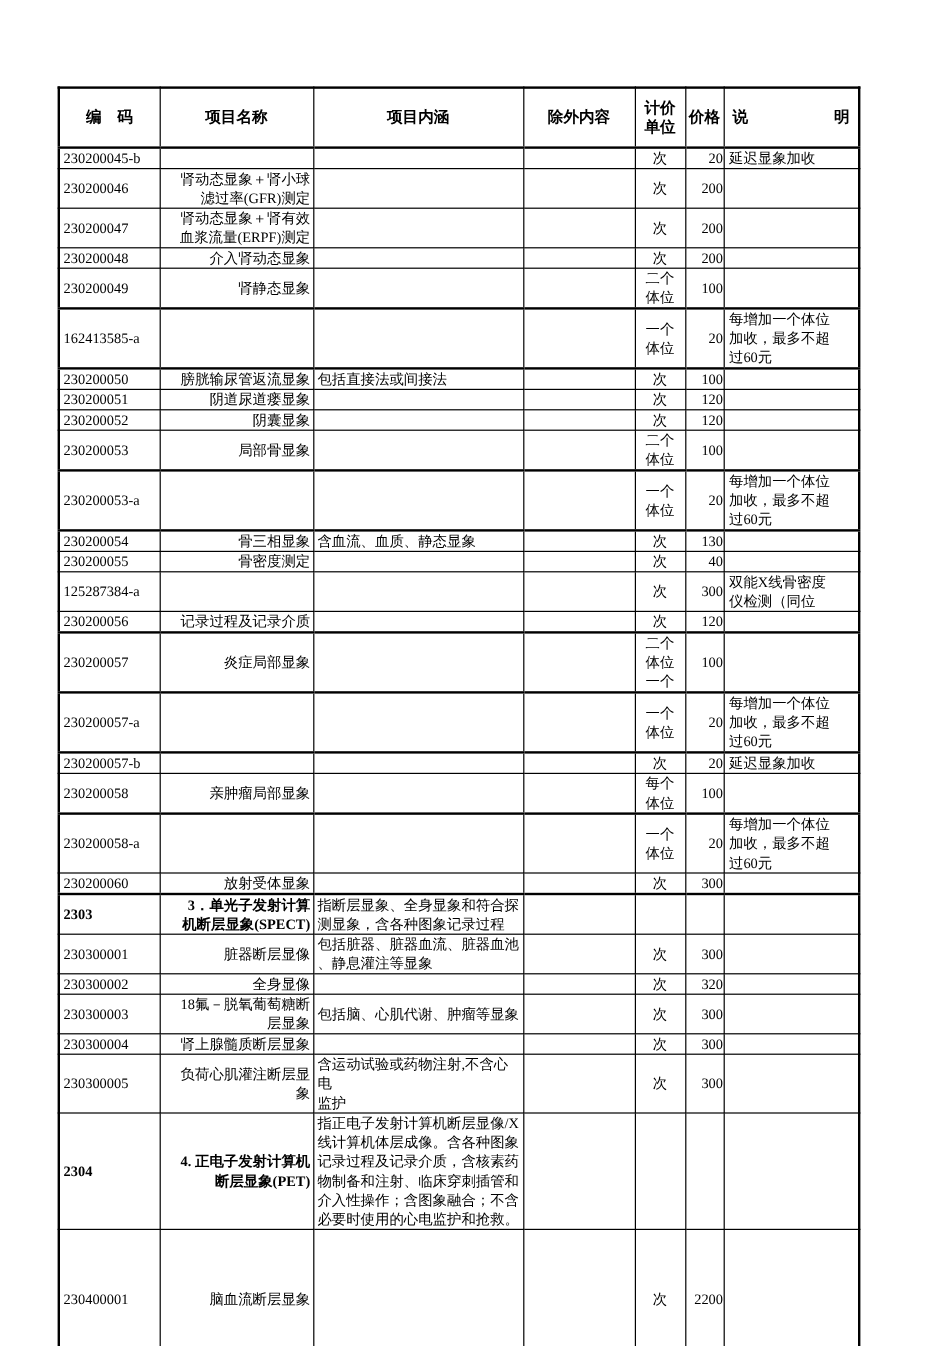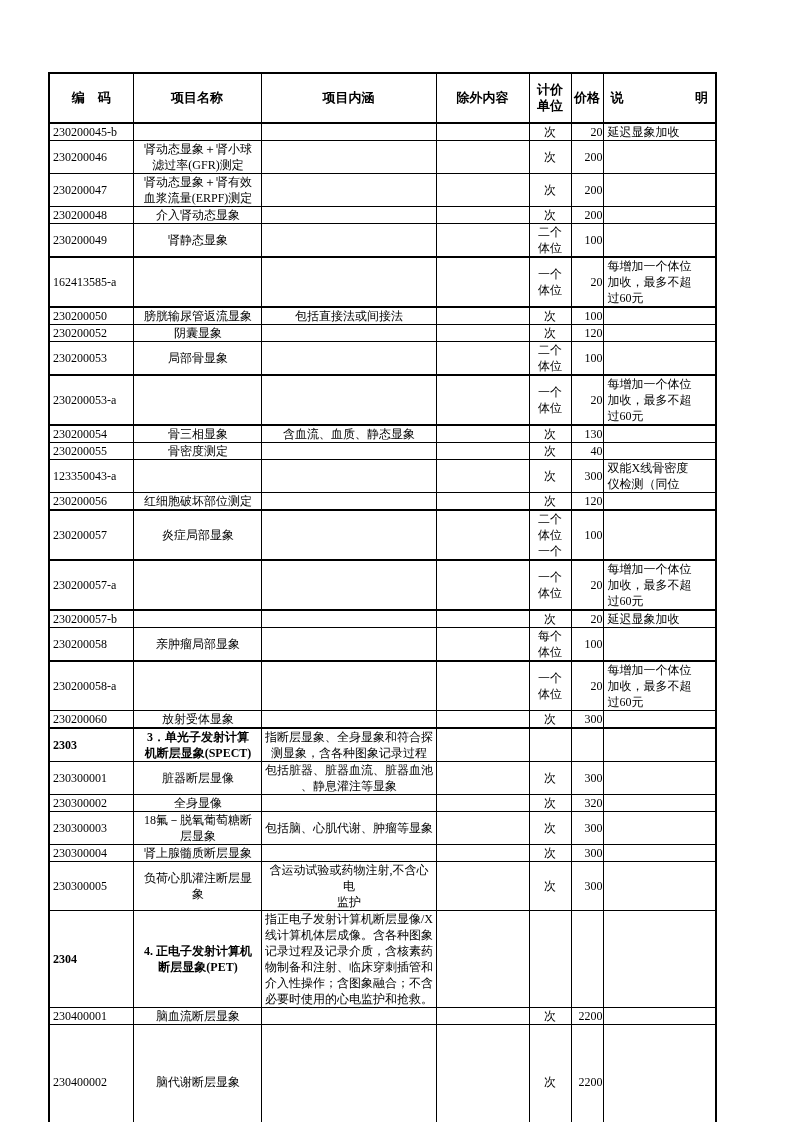--- a/index.html
+++ b/index.html
@@ -42,22 +42,22 @@
     white-space:pre-line;
   }
   thead th .spread{
     display:flex;
     justify-content:space-between;
     padding:0 5px;
   }
   tbody tr{height:16px;}
   tbody tr:nth-child(29){height:116px;}
   td.c-code{text-align:left;padding-left:3px;white-space:nowrap;}
-  td.c-name{white-space:pre-line;text-align:center;padding:0 2px 0 4px;}
-  td.c-cont{white-space:pre-line;text-align:center;padding:0 2px 0 3px;}
+  td.c-name{white-space:pre-line;text-align:right;padding:0 2px 0 4px;}
+  td.c-cont{white-space:pre-line;text-align:left;padding:0 2px 0 3px;}
   td.c-excl{}
   td.c-unit{text-align:center;white-space:pre-line;}
   td.c-price{text-align:right;}
   td.c-note{white-space:pre-line;text-align:left;padding:0 2px 0 4px;margin-left:31px;}
   tr.thick td{border-top-width:2px;}
   tr.bold td.c-code, tr.bold td.c-name{font-weight:bold;}
 </style>
 </head>
 <body>
 
@@ -153,20 +153,29 @@
         <tr class="thick">
           <td class="c-code">230200050</td>
           <td class="c-name">膀胱输尿管返流显象</td>
           <td class="c-cont">包括直接法或间接法</td>
           <td class="c-excl"></td>
           <td class="c-unit">次</td>
           <td class="c-price">100</td>
           <td class="c-note"></td>
         </tr>
         <tr>
+          <td class="c-code">230200051</td>
+          <td class="c-name">阴道尿道瘘显象</td>
+          <td class="c-cont"></td>
+          <td class="c-excl"></td>
+          <td class="c-unit">次</td>
+          <td class="c-price">120</td>
+          <td class="c-note"></td>
+        </tr>
+        <tr>
           <td class="c-code">230200052</td>
           <td class="c-name">阴囊显象</td>
           <td class="c-cont"></td>
           <td class="c-excl"></td>
           <td class="c-unit">次</td>
           <td class="c-price">120</td>
           <td class="c-note"></td>
         </tr>
         <tr>
           <td class="c-code">230200053</td>
@@ -202,32 +211,32 @@
         <tr>
           <td class="c-code">230200055</td>
           <td class="c-name">骨密度测定</td>
           <td class="c-cont"></td>
           <td class="c-excl"></td>
           <td class="c-unit">次</td>
           <td class="c-price">40</td>
           <td class="c-note"></td>
         </tr>
         <tr>
-          <td class="c-code">123350043-a</td>
+          <td class="c-code">125287384-a</td>
           <td class="c-name"></td>
           <td class="c-cont"></td>
           <td class="c-excl"></td>
           <td class="c-unit">次</td>
           <td class="c-price">300</td>
           <td class="c-note">双能X线骨密度
 仪检测（同位</td>
         </tr>
         <tr>
           <td class="c-code">230200056</td>
-          <td class="c-name">红细胞破坏部位测定</td>
+          <td class="c-name">记录过程及记录介质</td>
           <td class="c-cont"></td>
           <td class="c-excl"></td>
           <td class="c-unit">次</td>
           <td class="c-price">120</td>
           <td class="c-note"></td>
         </tr>
         <tr class="thick">
           <td class="c-code">230200057</td>
           <td class="c-name">炎症局部显象</td>
           <td class="c-cont"></td>

